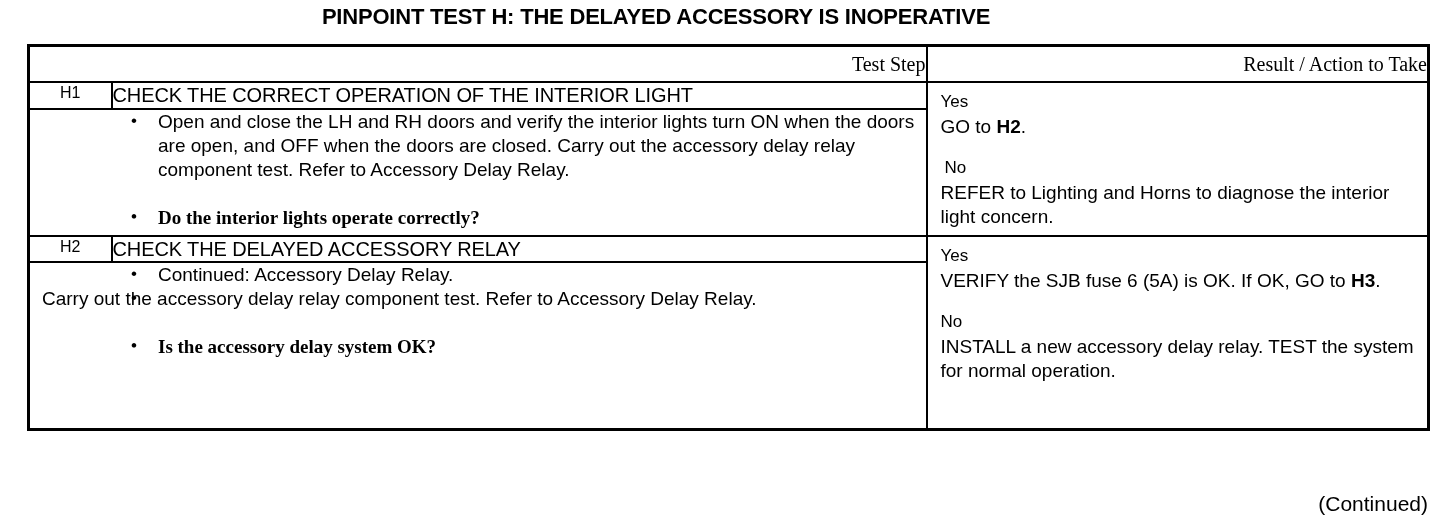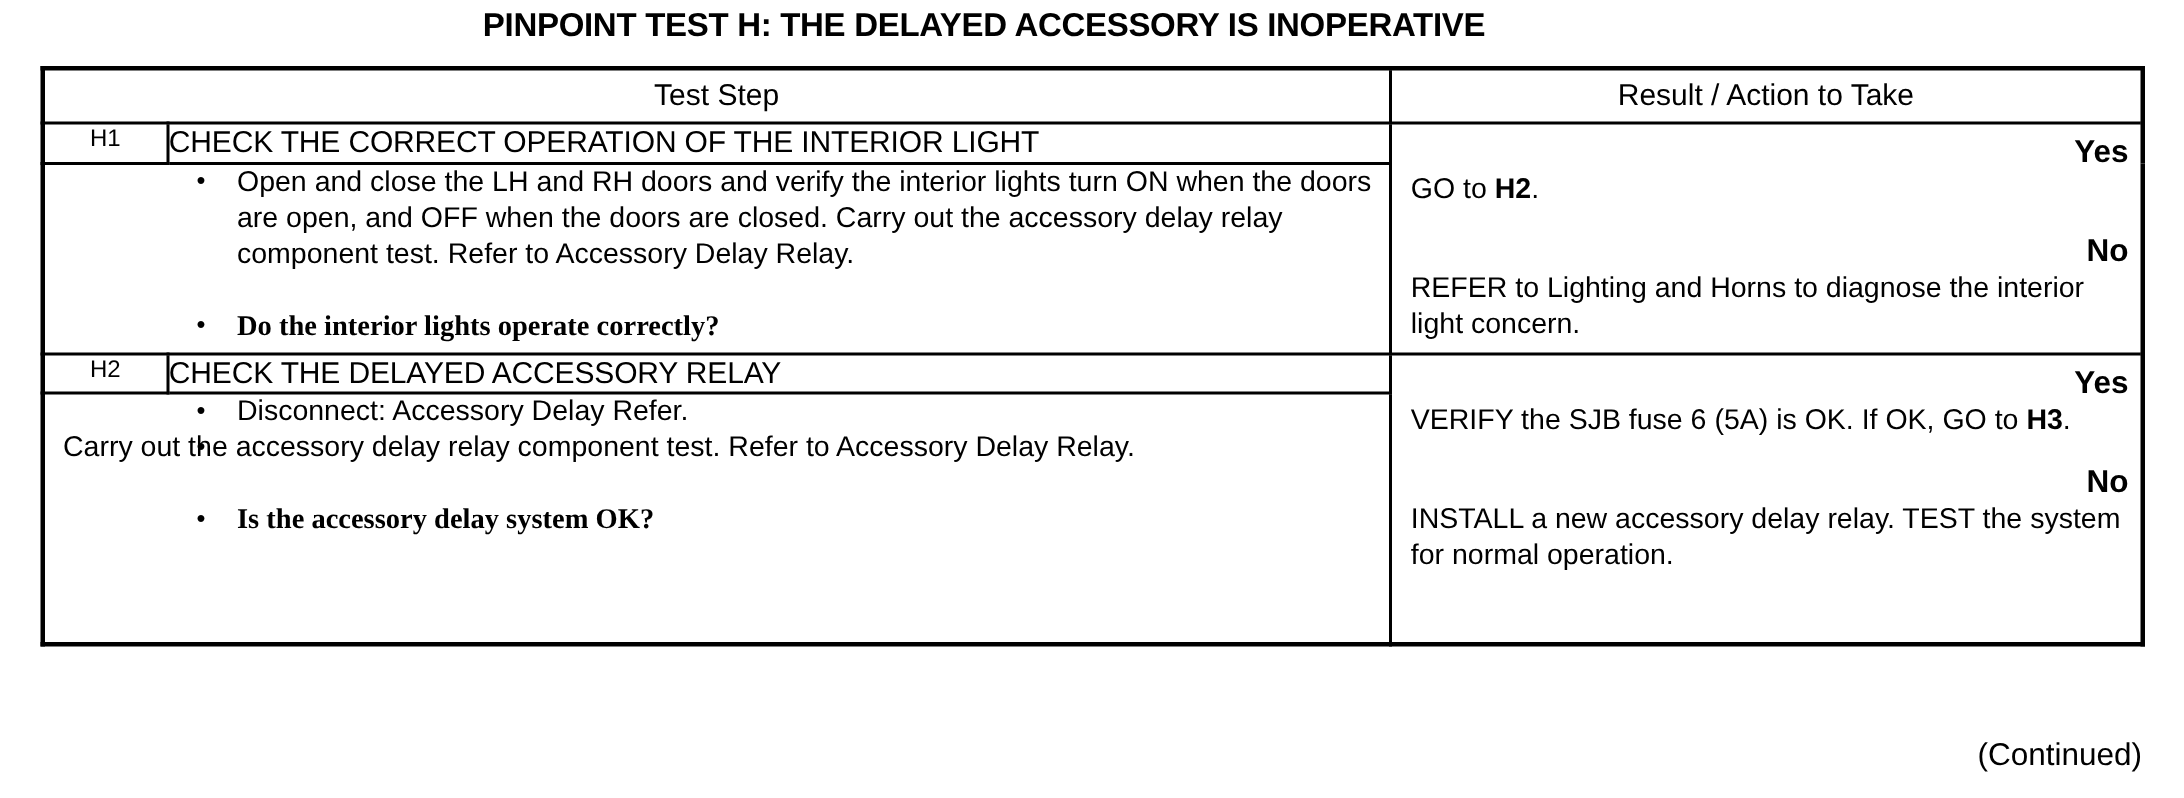--- a/index.html
+++ b/index.html
@@ -53,26 +53,27 @@
   .pinpoint-table td,
   .pinpoint-table th {
     border: 2px solid #000;
     padding: 0;
     vertical-align: top;
     font-weight: normal;
   }
 
   
   .hdr-cell {
-    text-align: center;
+    text-align: right;
     font-size: 20px;
     font-weight: bold;
     height: 34px;
     line-height: 34px;
     vertical-align: middle;
+    font-family: Liberation Serif, serif;
   }
 
   
   .step-id {
     text-align: center;
     font-size: 16px;
     font-weight: bold;
     vertical-align: middle;
     line-height: 20px;
     padding-top: 1px;
@@ -120,24 +121,23 @@
 
   
   .result-cell {
     padding: 0;
     vertical-align: middle;
   }
   .result-inner {
     padding: 6px 8px 6px 13px;
   }
   .res-label {
-    font-size: 21px;
-    font-weight: bold;
+    font-size: 17px;
+    font-weight: normal;
     line-height: 26px;
-    text-align: right;
   }
   .res-label.indented { padding-left: 4px; }
   .res-text {
     font-size: 19px;
     line-height: 24px;
   }
   .res-gap { height: 16px; }
   b.ref { font-weight: bold; }
 
   
@@ -203,21 +203,21 @@
             <div class="res-gap"></div>
             <div class="res-label">No</div>
             <div class="res-text">INSTALL a new accessory delay relay. TEST the system for normal operation.</div>
           </div>
         </td>
       </tr>
 
       <tr>
         <td class="step-body" colspan="2" style="height:165px;">
           <ul class="bullets">
-            <li>Disconnect: Accessory Delay Refer.</li>
+            <li>Continued: Accessory Delay Relay.</li>
             <li class="tight">Carry out the accessory delay relay component test. Refer to Accessory Delay Relay.</li>
             <li class="q spaced">Is the accessory delay system OK?</li>
           </ul>
         </td>
       </tr>
 
     </tbody>
   </table>
 
   <div class="continued">(Continued)</div>

